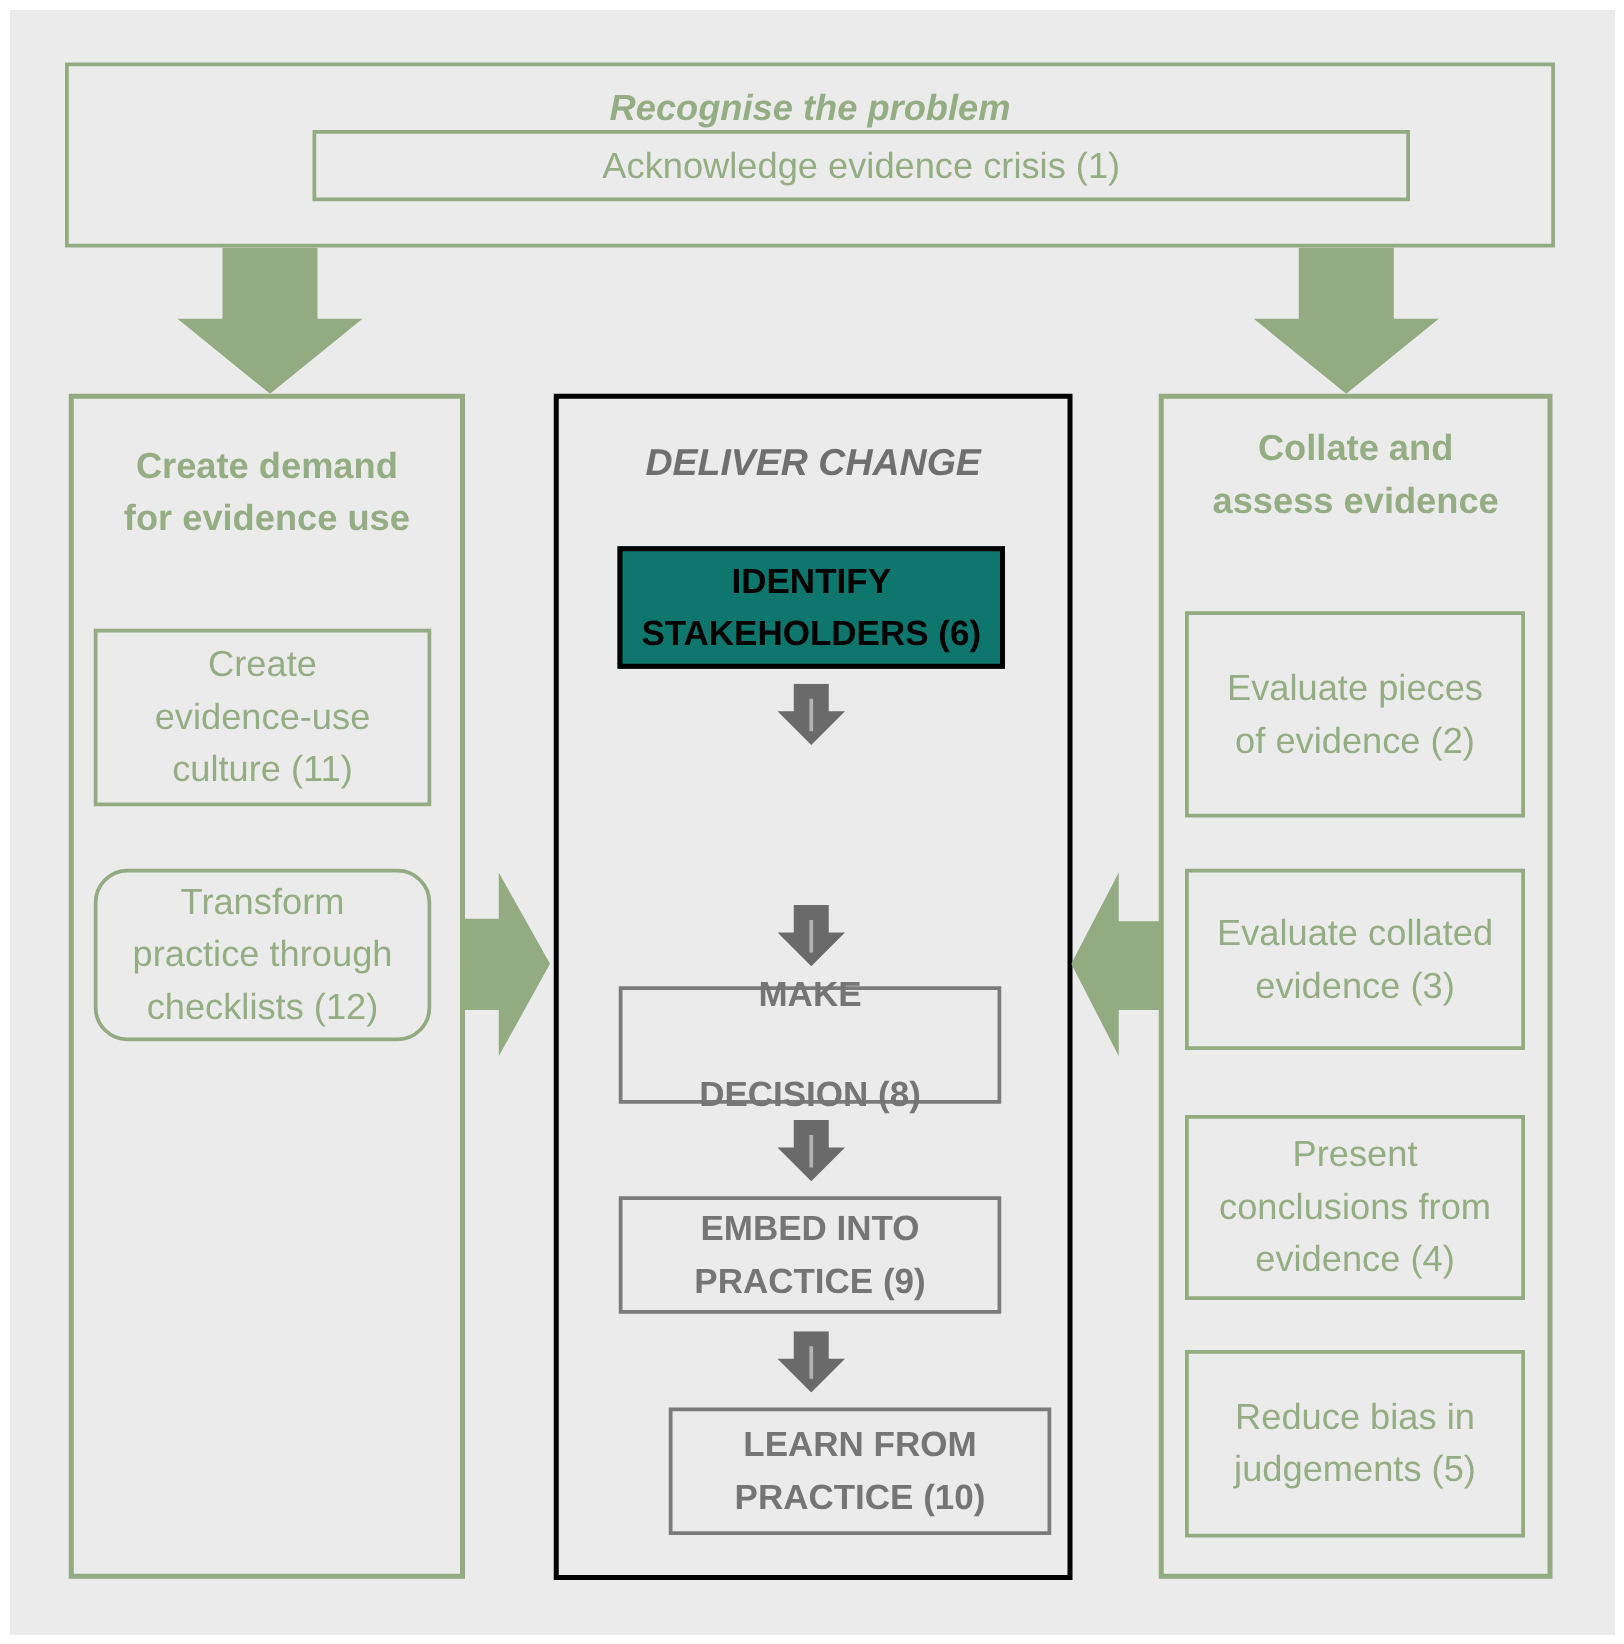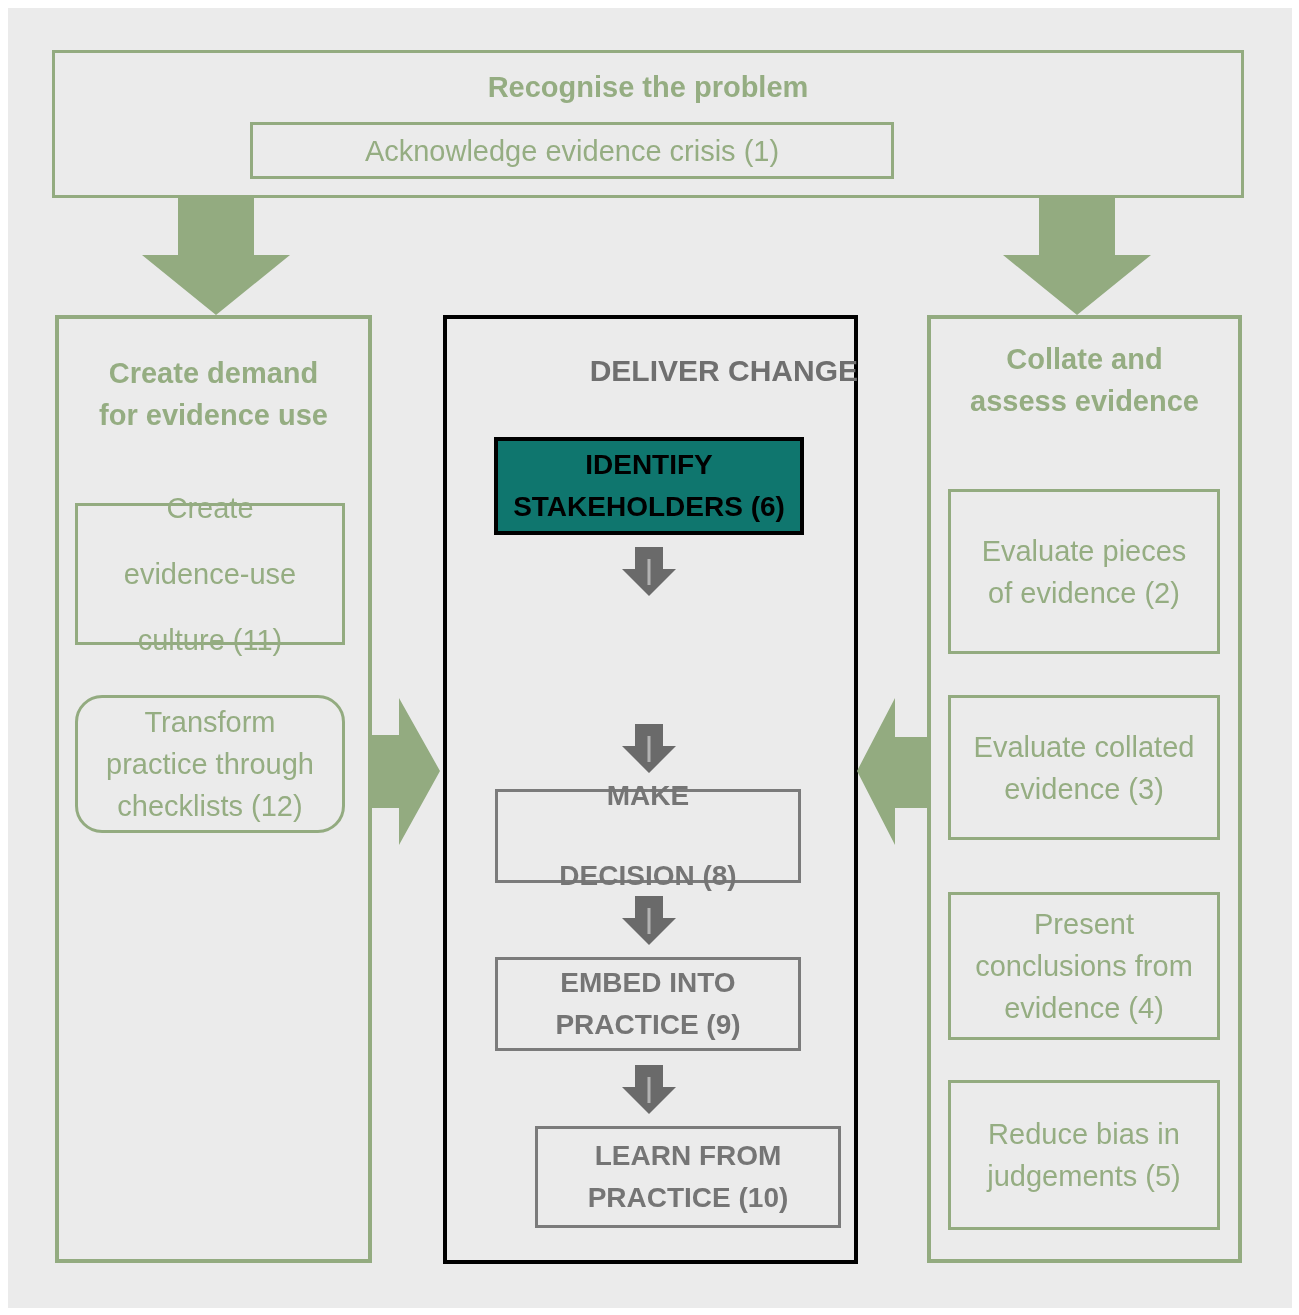--- a/index.html
+++ b/index.html
@@ -4,34 +4,34 @@
 <style>
   html,body{margin:0;padding:0;background:#ffffff;}
   #page{position:relative;width:1299px;height:1315px;background:#ffffff;overflow:hidden;
         font-family:"Liberation Sans", sans-serif;}
   #canvas{position:absolute;left:8px;top:8px;width:1284px;height:1300px;background:#ebebeb;}
   .abs{position:absolute;box-sizing:border-box;}
   .flexc{display:flex;flex-direction:column;align-items:center;justify-content:center;text-align:center;}
   .green-border{border:3px solid #93ab80;}
   .col-border{border:4px solid #93ab80;}
   .green-text{color:#95ad82;}
-  .bold{font-weight:bold;}
+  .bold{font-weight:bold;font-style:italic;}
   .ln{display:block;line-height:42px;font-size:28px;}
   
   #top-box{left:52px;top:50px;width:1192px;height:148px;}
   #top-title{left:52px;top:66px;width:1192px;text-align:center;font-size:29px;line-height:42px;}
-  #top-inner{left:250px;top:122px;width:644px;height:57px;}
+  #top-inner{left:250px;top:104px;width:878px;height:57px;}
   #top-inner .ln{font-size:29px;}
   
   #left-col{left:55px;top:315px;width:317px;height:948px;}
   #left-title{left:55px;top:352px;width:317px;}
-  #box11{left:75px;top:503px;width:270px;height:142px;gap:24px;}
+  #box11{left:75px;top:503px;width:270px;height:142px;}
   #box12{left:75px;top:695px;width:270px;height:138px;border-radius:27px;}
   #center-col{left:443px;top:315px;width:415px;height:949px;border:4px solid #000;}
-  #center-title{left:443px;top:350px;width:415px;text-align:right;color:#6f6f6f;font-size:30px;line-height:42px;}
+  #center-title{left:443px;top:350px;width:415px;text-align:center;color:#6f6f6f;font-size:30px;line-height:42px;}
   .step-box{left:495px;width:306px;border:3px solid #7b7b7b;color:#757575;}
   .step-box .ln{font-weight:bold;}
   #box6{left:494px;top:437px;width:310px;height:98px;border:4px solid #000;background:#0f766e;color:#000;}
   #box7{top:612px;height:100px;}
   #box8{top:789px;height:94px;gap:38px;}
   #box9{top:957px;height:94px;}
   #box10{top:1126px;height:102px;margin-left:40px;}
   #right-col{left:927px;top:315px;width:315px;height:948px;}
   #right-title{left:927px;top:338px;width:315px;}
   #box2{left:948px;top:489px;width:272px;height:165px;}

